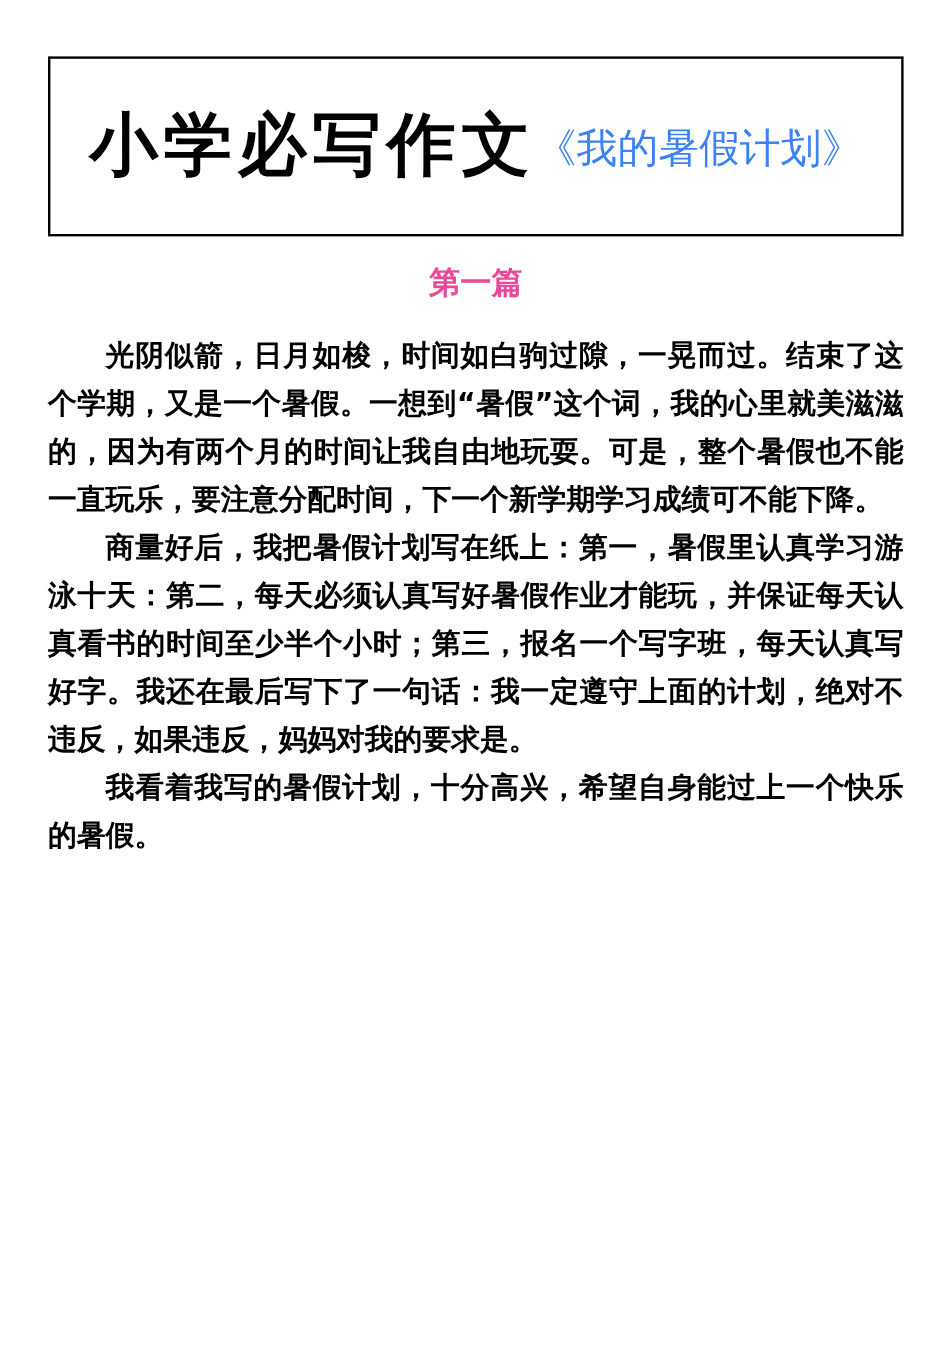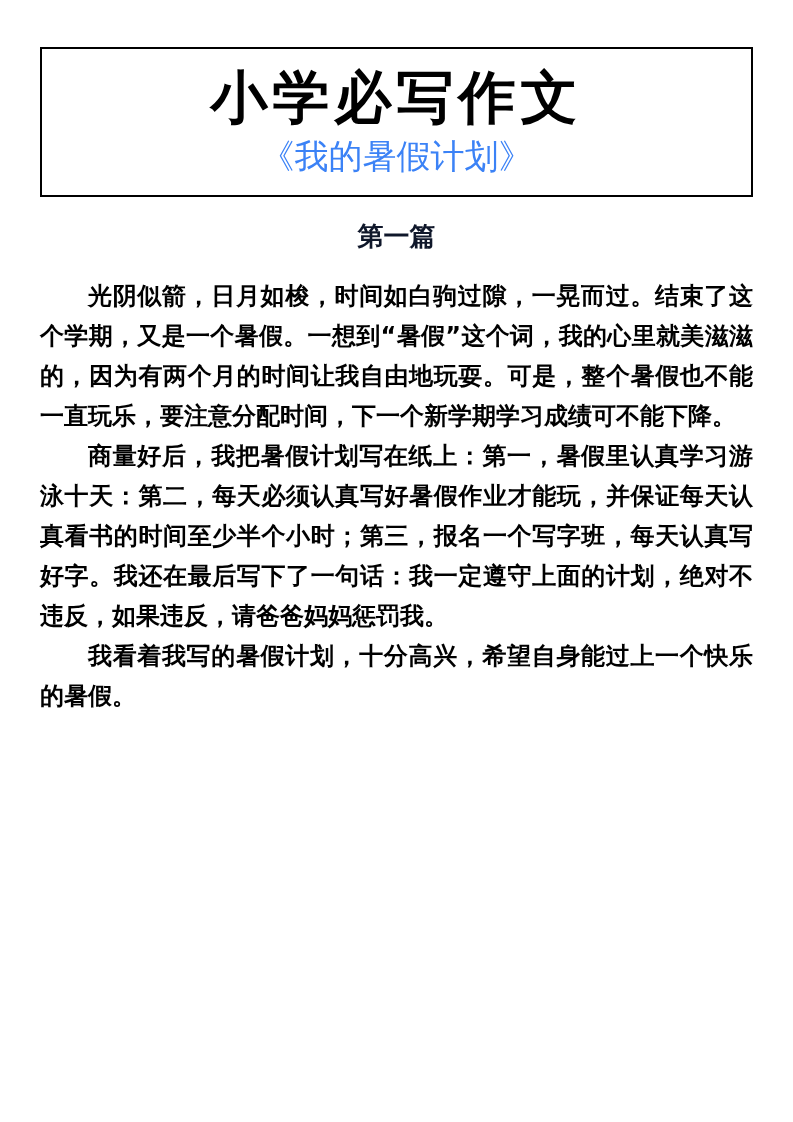--- a/index.html
+++ b/index.html
@@ -23,21 +23,21 @@
     padding: 0 40px;
   }
 
   
   .title-box {
     margin-top: 47px;
     height: 150px;
     border: 2px solid #000000;
     background: #ffffff;
     display: flex;
-    flex-direction: column;
+    flex-direction: row;
     align-items: center;
     justify-content: center;
   }
 
   .doc-title {
     font-family: "Liberation Serif", "DejaVu Serif", serif;
     font-weight: 700;
     font-size: 57px;
     line-height: 1.12;
     letter-spacing: 5px;
@@ -54,21 +54,21 @@
     color: #3b82f6;
     white-space: nowrap;
   }
 
   
   .section-heading {
     margin-top: 24px;
     text-align: center;
     font-size: 26px;
     font-weight: 700;
-    color: #0f172a;
+    color: #ec4899;
     line-height: 30px;
   }
 
   
   .essay {
     margin-top: 25px;
   }
 
   .essay p {
     font-size: 24px;
@@ -88,17 +88,17 @@
 
   <div class="title-box">
     <div class="doc-title">小学必写作文</div>
     <div class="doc-subtitle">《我的暑假计划》</div>
   </div>
 
   <div class="section-heading">第一篇</div>
 
   <div class="essay">
     <p>光阴似箭，日月如梭，时间如白驹过隙，一晃而过。结束了这个学期，又是一个暑假。一想到“暑假”这个词，我的心里就美滋滋的，因为有两个月的时间让我自由地玩耍。可是，整个暑假也不能一直玩乐，要注意分配时间，下一个新学期学习成绩可不能下降。</p>
-    <p>商量好后，我把暑假计划写在纸上：第一，暑假里认真学习游泳十天：第二，每天必须认真写好暑假作业才能玩，并保证每天认真看书的时间至少半个小时；第三，报名一个写字班，每天认真写好字。我还在最后写下了一句话：我一定遵守上面的计划，绝对不违反，如果违反，请爸爸妈妈惩罚我。</p>
+    <p>商量好后，我把暑假计划写在纸上：第一，暑假里认真学习游泳十天：第二，每天必须认真写好暑假作业才能玩，并保证每天认真看书的时间至少半个小时；第三，报名一个写字班，每天认真写好字。我还在最后写下了一句话：我一定遵守上面的计划，绝对不违反，如果违反，妈妈对我的要求是。</p>
     <p>我看着我写的暑假计划，十分高兴，希望自身能过上一个快乐的暑假。</p>
   </div>
 
 </div>
 
 </body></html>

